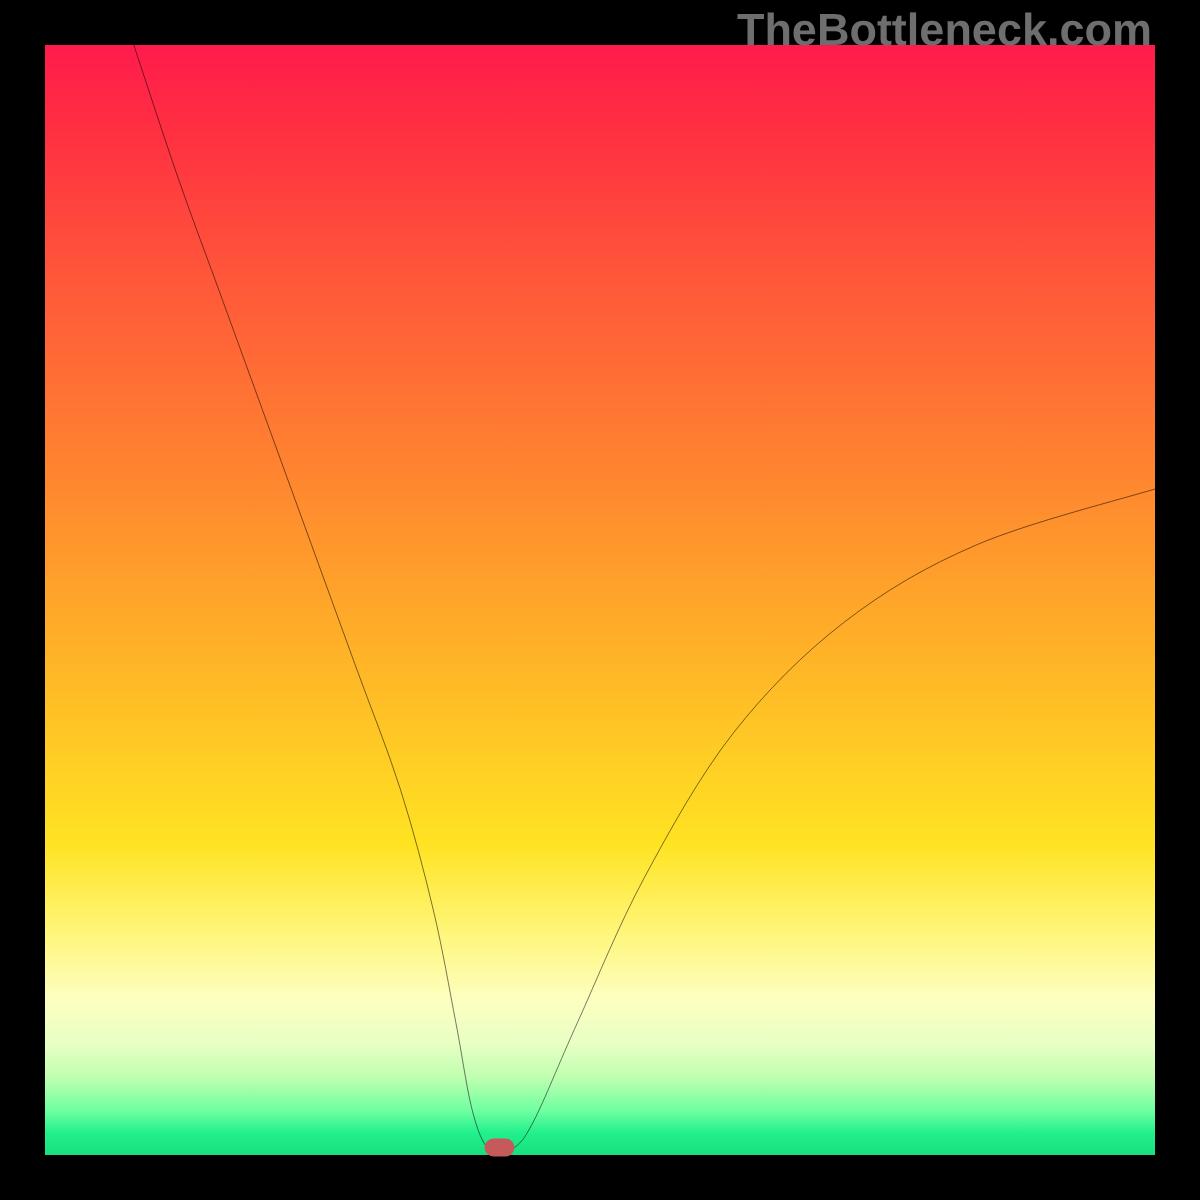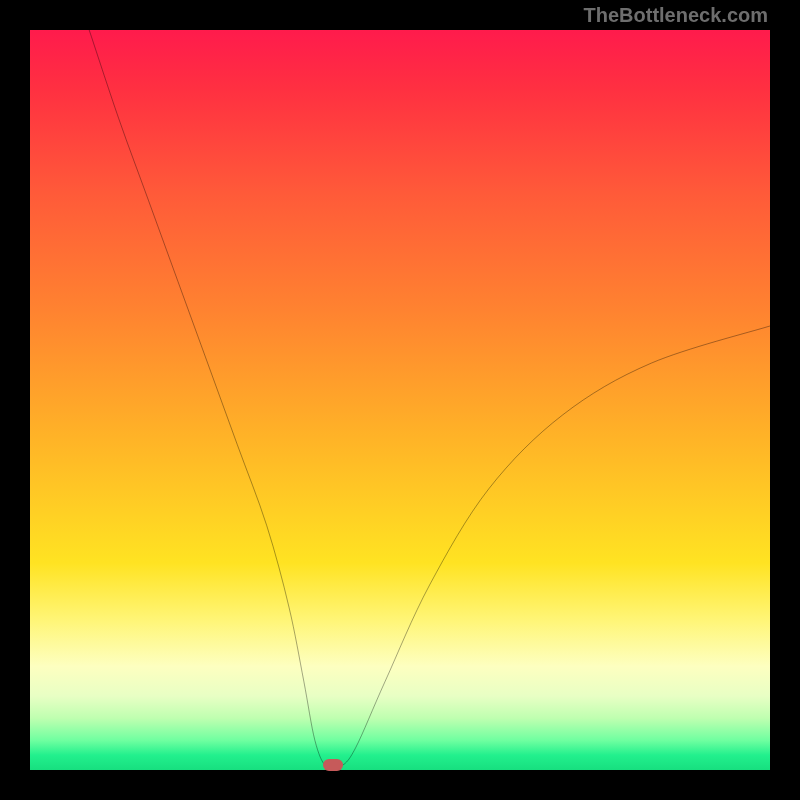--- a/index.html
+++ b/index.html
@@ -57,21 +57,21 @@
     height: 12px;
     border-radius: 6px;
     background: #c65a5a;
     transform: translate(-50%, -50%);
   }
   .watermark {
     position: absolute;
     top: 4px;
     right: 32px;
     font-family: Arial, Helvetica, sans-serif;
-    font-size: 20px;
+    font-size: 30px;
     font-weight: bold;
     color: #6e6e6e;
     margin-left: 36px;
   }
 </style>
 </head>
 <body>
 
 <div class="frame">
   <div class="plot-area">

